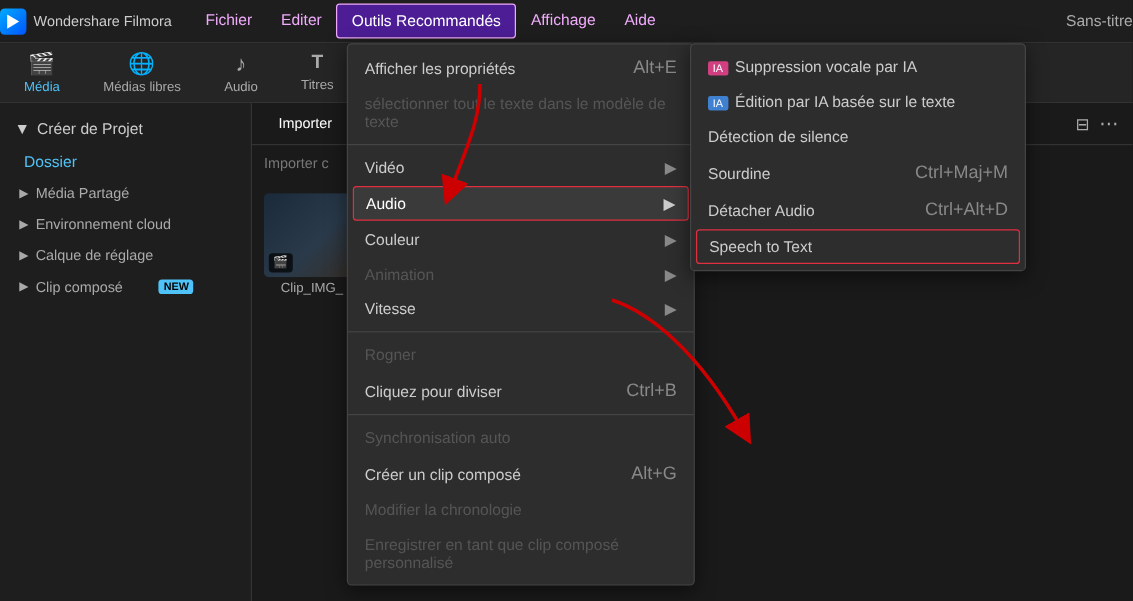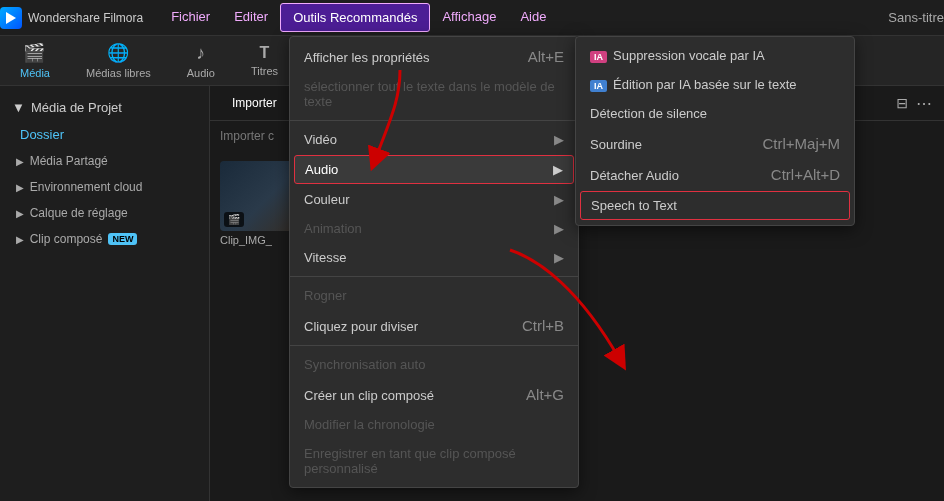--- a/index.html
+++ b/index.html
@@ -120,20 +120,21 @@
       font-size: 12px;
     }
     .sidebar-item .expand { font-size: 10px; }
     .badge-new {
       background: #4fc3f7;
       color: #000;
       font-size: 9px;
       padding: 1px 4px;
       border-radius: 3px;
       font-weight: bold;
+      margin-left: 24px;
     }
 
     
     .content-area {
       flex: 1;
       background: #1a1a1a;
       overflow: hidden;
       position: relative;
     }
     .content-tabs {
@@ -202,20 +203,21 @@
       display: flex; align-items: center; justify-content: center;
       color: white; font-size: 11px;
     }
     .media-label {
       font-size: 11px;
       color: #aaa;
       margin-top: 3px;
       white-space: nowrap;
       overflow: hidden;
       text-overflow: ellipsis;
+      margin-left: 14px;
     }
 
     
     .dropdown-overlay {
       position: absolute;
       top: 0; left: 0;
       width: 944px;
       height: 501px;
       pointer-events: none;
       z-index: 100;
@@ -279,21 +281,21 @@
       border-radius: 4px;
       width: 280px;
       padding: 4px 0;
       box-shadow: 0 4px 16px rgba(0,0,0,0.5);
       z-index: 300;
     }
     .badge-ia {
       font-size: 9px;
       padding: 1px 4px;
       border-radius: 2px;
-      font-weight: bold;
+      font-weight: normal;
       margin-right: 6px;
     }
     .badge-ia-pink { background: #d04080; color: white; }
     .badge-ia-blue { background: #4080d0; color: white; }
 
     .speech-to-text-item {
       border: 1.5px solid #e03040;
       border-radius: 3px;
       margin: 1px 4px;
       padding: 6px 10px;
@@ -345,21 +347,21 @@
     <span class="icon" style="font-weight:bold;font-size:16px;">T</span>
     <span>Titres</span>
   </div>
 </div>
 
 <div class="main">
 
   <div class="sidebar">
     <div class="sidebar-header">
       <span>▼</span>
-      <span>Média de Projet</span>
+      <span>Créer de Projet</span>
     </div>
     <div class="sidebar-folder">Dossier</div>
     <div class="sidebar-item">
       <span class="expand">▶</span>
       <span>Média Partagé</span>
     </div>
     <div class="sidebar-item">
       <span class="expand">▶</span>
       <span>Environnement cloud</span>
     </div>

